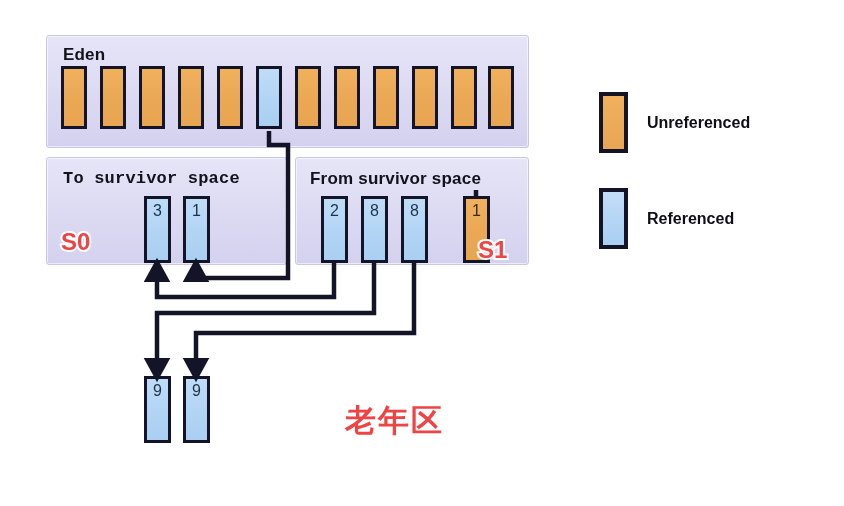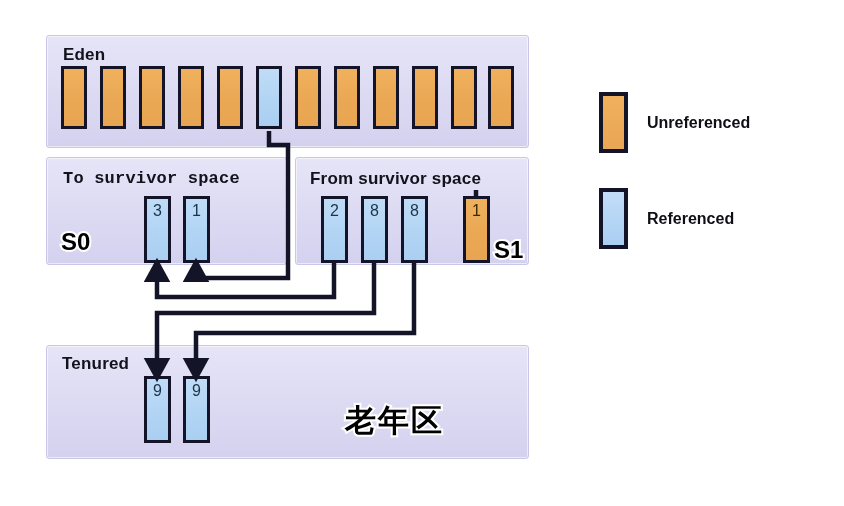--- a/index.html
+++ b/index.html
@@ -80,27 +80,27 @@
   
   .surv-obj { top: 196px; width: 27px; height: 67px; }
 
   
   .ten-obj  { top: 376px; width: 27px; height: 67px; }
 
   
   .stamp {
     position: absolute;
     font-weight: bold;
-    color: #000000;
+    color: #ef4444;
     -webkit-text-stroke: 4px #ffffff;
     paint-order: stroke fill;
     white-space: nowrap;
   }
   #stamp-s0 { left: 61px;  top: 228px; font-size: 24px; }
-  #stamp-s1 { left: 478px; top: 236px; font-size: 24px; margin-left: 16px; }
+  #stamp-s1 { left: 478px; top: 236px; font-size: 24px; }
   #stamp-cn { left: 345px; top: 400px; font-size: 31px; letter-spacing: 2px; font-family: Liberation Mono, monospace; }
 
   
   #legend { position: absolute; left: 599px; top: 92px; }
   .legend-row { position: absolute; }
   .legend-swatch {
     position: absolute;
     width: 29px;
     height: 61px;
     border: 4px solid #141428;
@@ -199,23 +199,20 @@
       <span class="obj-label">8</span>
     </div>
   <div class="obj ref   surv-obj" style="left:401px">
       <span class="obj-label">8</span>
     </div>
   <div class="obj unref surv-obj" style="left:463px">
       <span class="obj-label">1</span>
     </div>
   <div class="stamp" id="stamp-s1">S1</div>
 
-  <div class="region" id="region-tenured">
-    <div class="region-title" id="title-tenured">Tenured</div>
-  </div>
   <div class="obj ref ten-obj" style="left:144px">
       <span class="obj-label">9</span>
     </div>
   <div class="obj ref ten-obj" style="left:183px">
       <span class="obj-label">9</span>
     </div>
   <div class="stamp" id="stamp-cn">老年区</div>
 
   <div id="legend">
     <div class="legend-row" id="legend-row-0">

